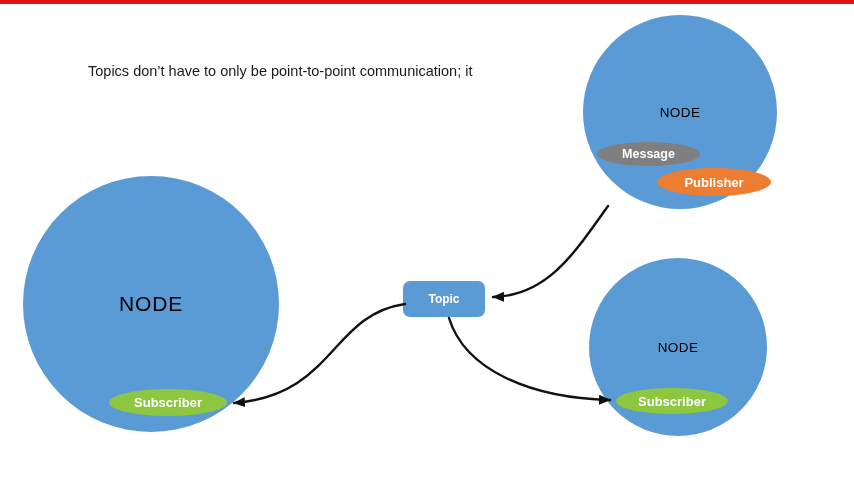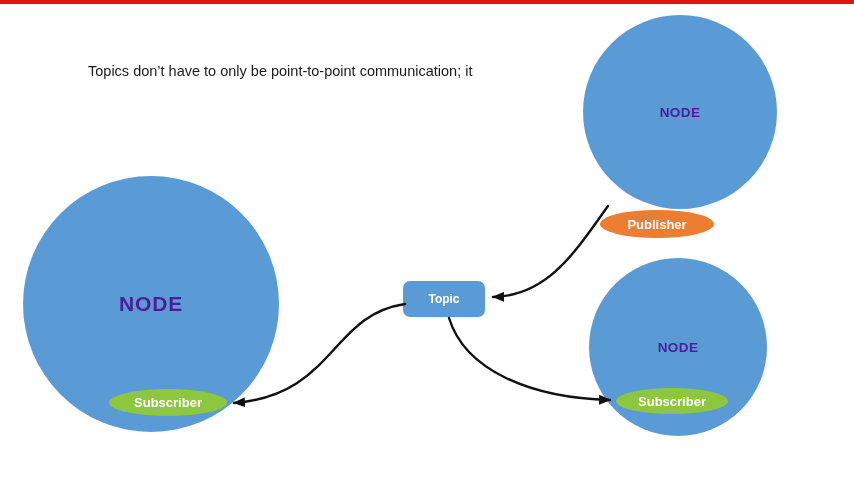--- a/index.html
+++ b/index.html
@@ -30,39 +30,39 @@
     border-radius: 50%;
     background: var(--node-blue, #5b9bd5);
     display: flex;
     align-items: center;
     justify-content: center;
   }
   .circle-left { left: 23px; top: 176px; width: 256px; height: 256px; }
   .circle-top-right { left: 583px; top: 15px; width: 194px; height: 194px; }
   .circle-bottom-right { left: 589px; top: 258px; width: 178px; height: 178px; }
   .node-label {
-    color: #4c1d95;
-    font-weight: bold;
+    color: #000000;
+    font-weight: normal;
     font-size: 13.5px;
     letter-spacing: 0.4px;
   }
   .circle-left .node-label { font-size: 21px; letter-spacing: 0.8px; }
   .pill {
     position: absolute;
     border-radius: 50%;
     display: flex;
     align-items: center;
     justify-content: center;
     color: #ffffff;
     font-weight: bold;
     font-size: 13px;
   }
   .pill-subscriber-left { left: 109px; top: 389px; width: 118px; height: 27px; background: var(--pill-green, #8dc63f); }
   .pill-message        { left: 597px; top: 142px; width: 103px; height: 24px; background: var(--pill-gray, #7f7f7f); font-size: 12.5px; }
-  .pill-publisher      { left: 600px; top: 168px; width: 114px; height: 28px; background: var(--pill-orange, #ed7d31); margin-top: 42px; }
+  .pill-publisher      { left: 657px; top: 168px; width: 114px; height: 28px; background: var(--pill-orange, #ed7d31); }
   .pill-subscriber-br  { left: 616px; top: 388px; width: 112px; height: 26px; background: var(--pill-green, #8dc63f); }
   .topic-box {
     position: absolute;
     left: 403px; top: 281px;
     width: 82px; height: 36px;
     background: var(--node-blue, #5b9bd5);
     border-radius: 7px;
     display: flex;
     align-items: center;
     justify-content: center;
@@ -96,20 +96,21 @@
   </div>
 
   <div class="circle circle-left">
     <span class="node-label">NODE</span>
   </div>
   <div class="pill pill-subscriber-left">Subscriber</div>
 
   <div class="circle circle-top-right">
     <span class="node-label">NODE</span>
   </div>
+  <div class="pill pill-message">Message</div>
   <div class="pill pill-publisher">Publisher</div>
 
   <div class="circle circle-bottom-right">
     <span class="node-label">NODE</span>
   </div>
   <div class="pill pill-subscriber-br">Subscriber</div>
 
   <div class="topic-box">Topic</div>
 
   <svg class="arrows" viewBox="0 0 854 480" xmlns="http://www.w3.org/2000/svg">

